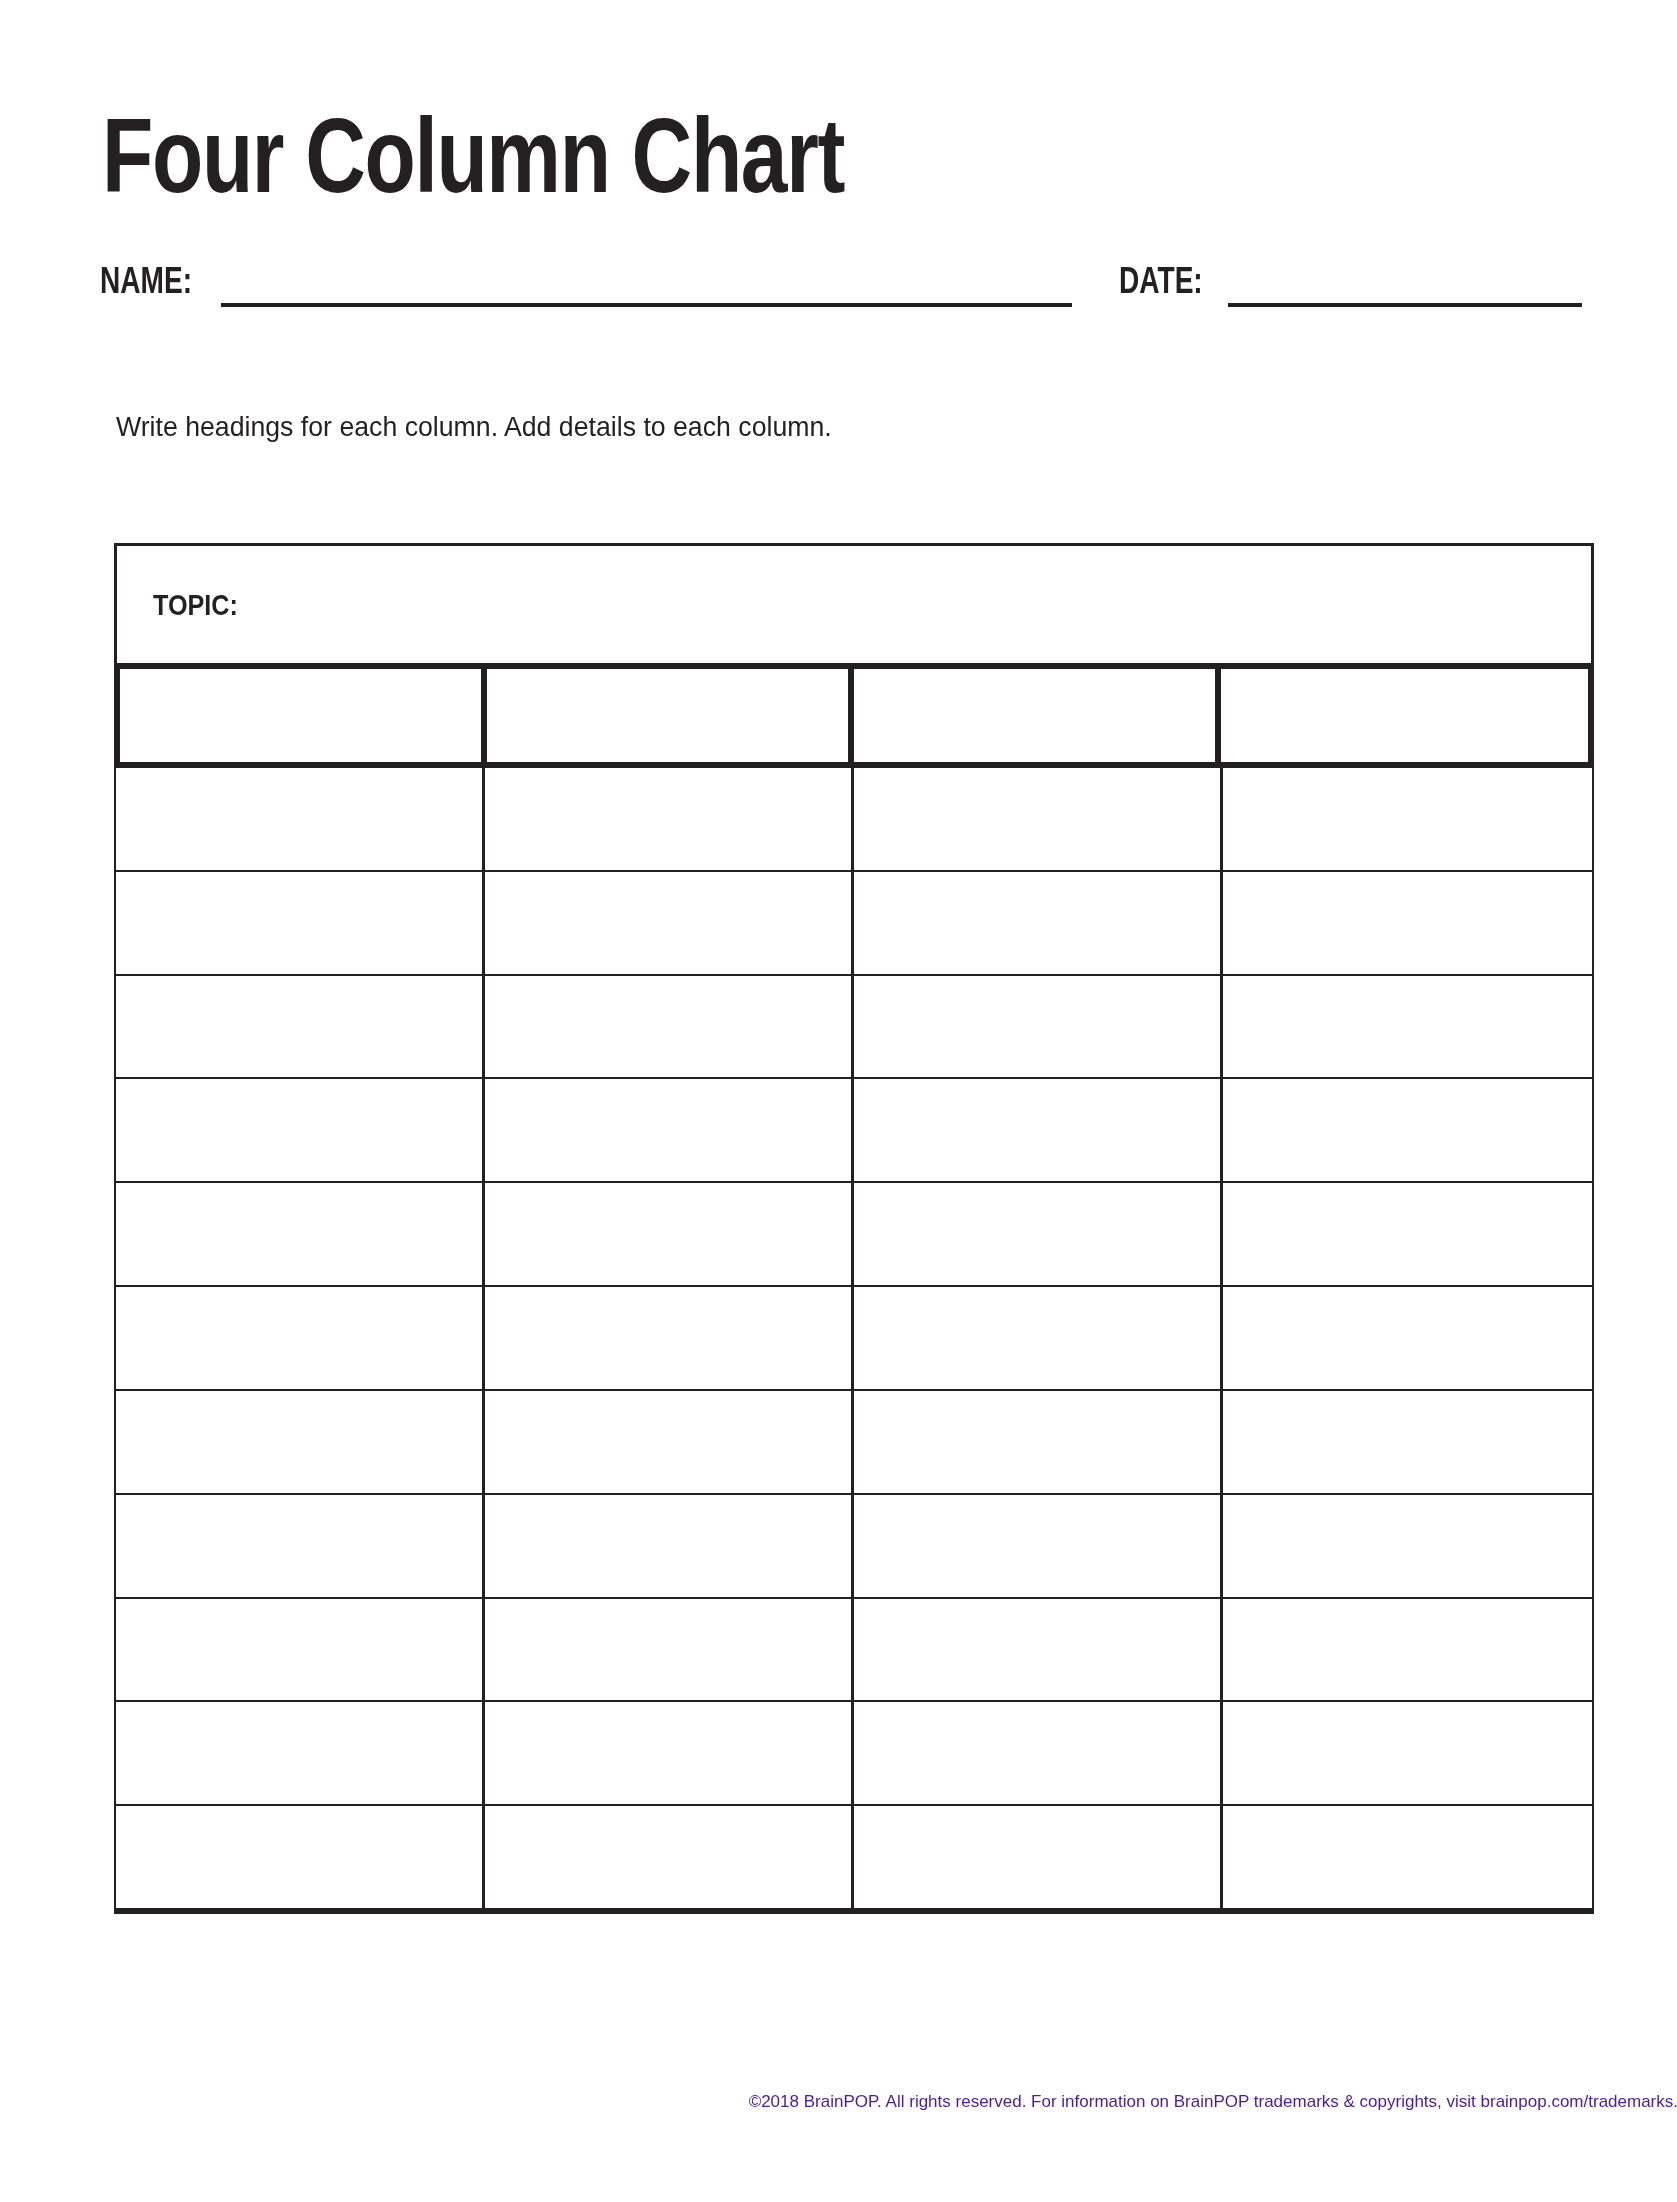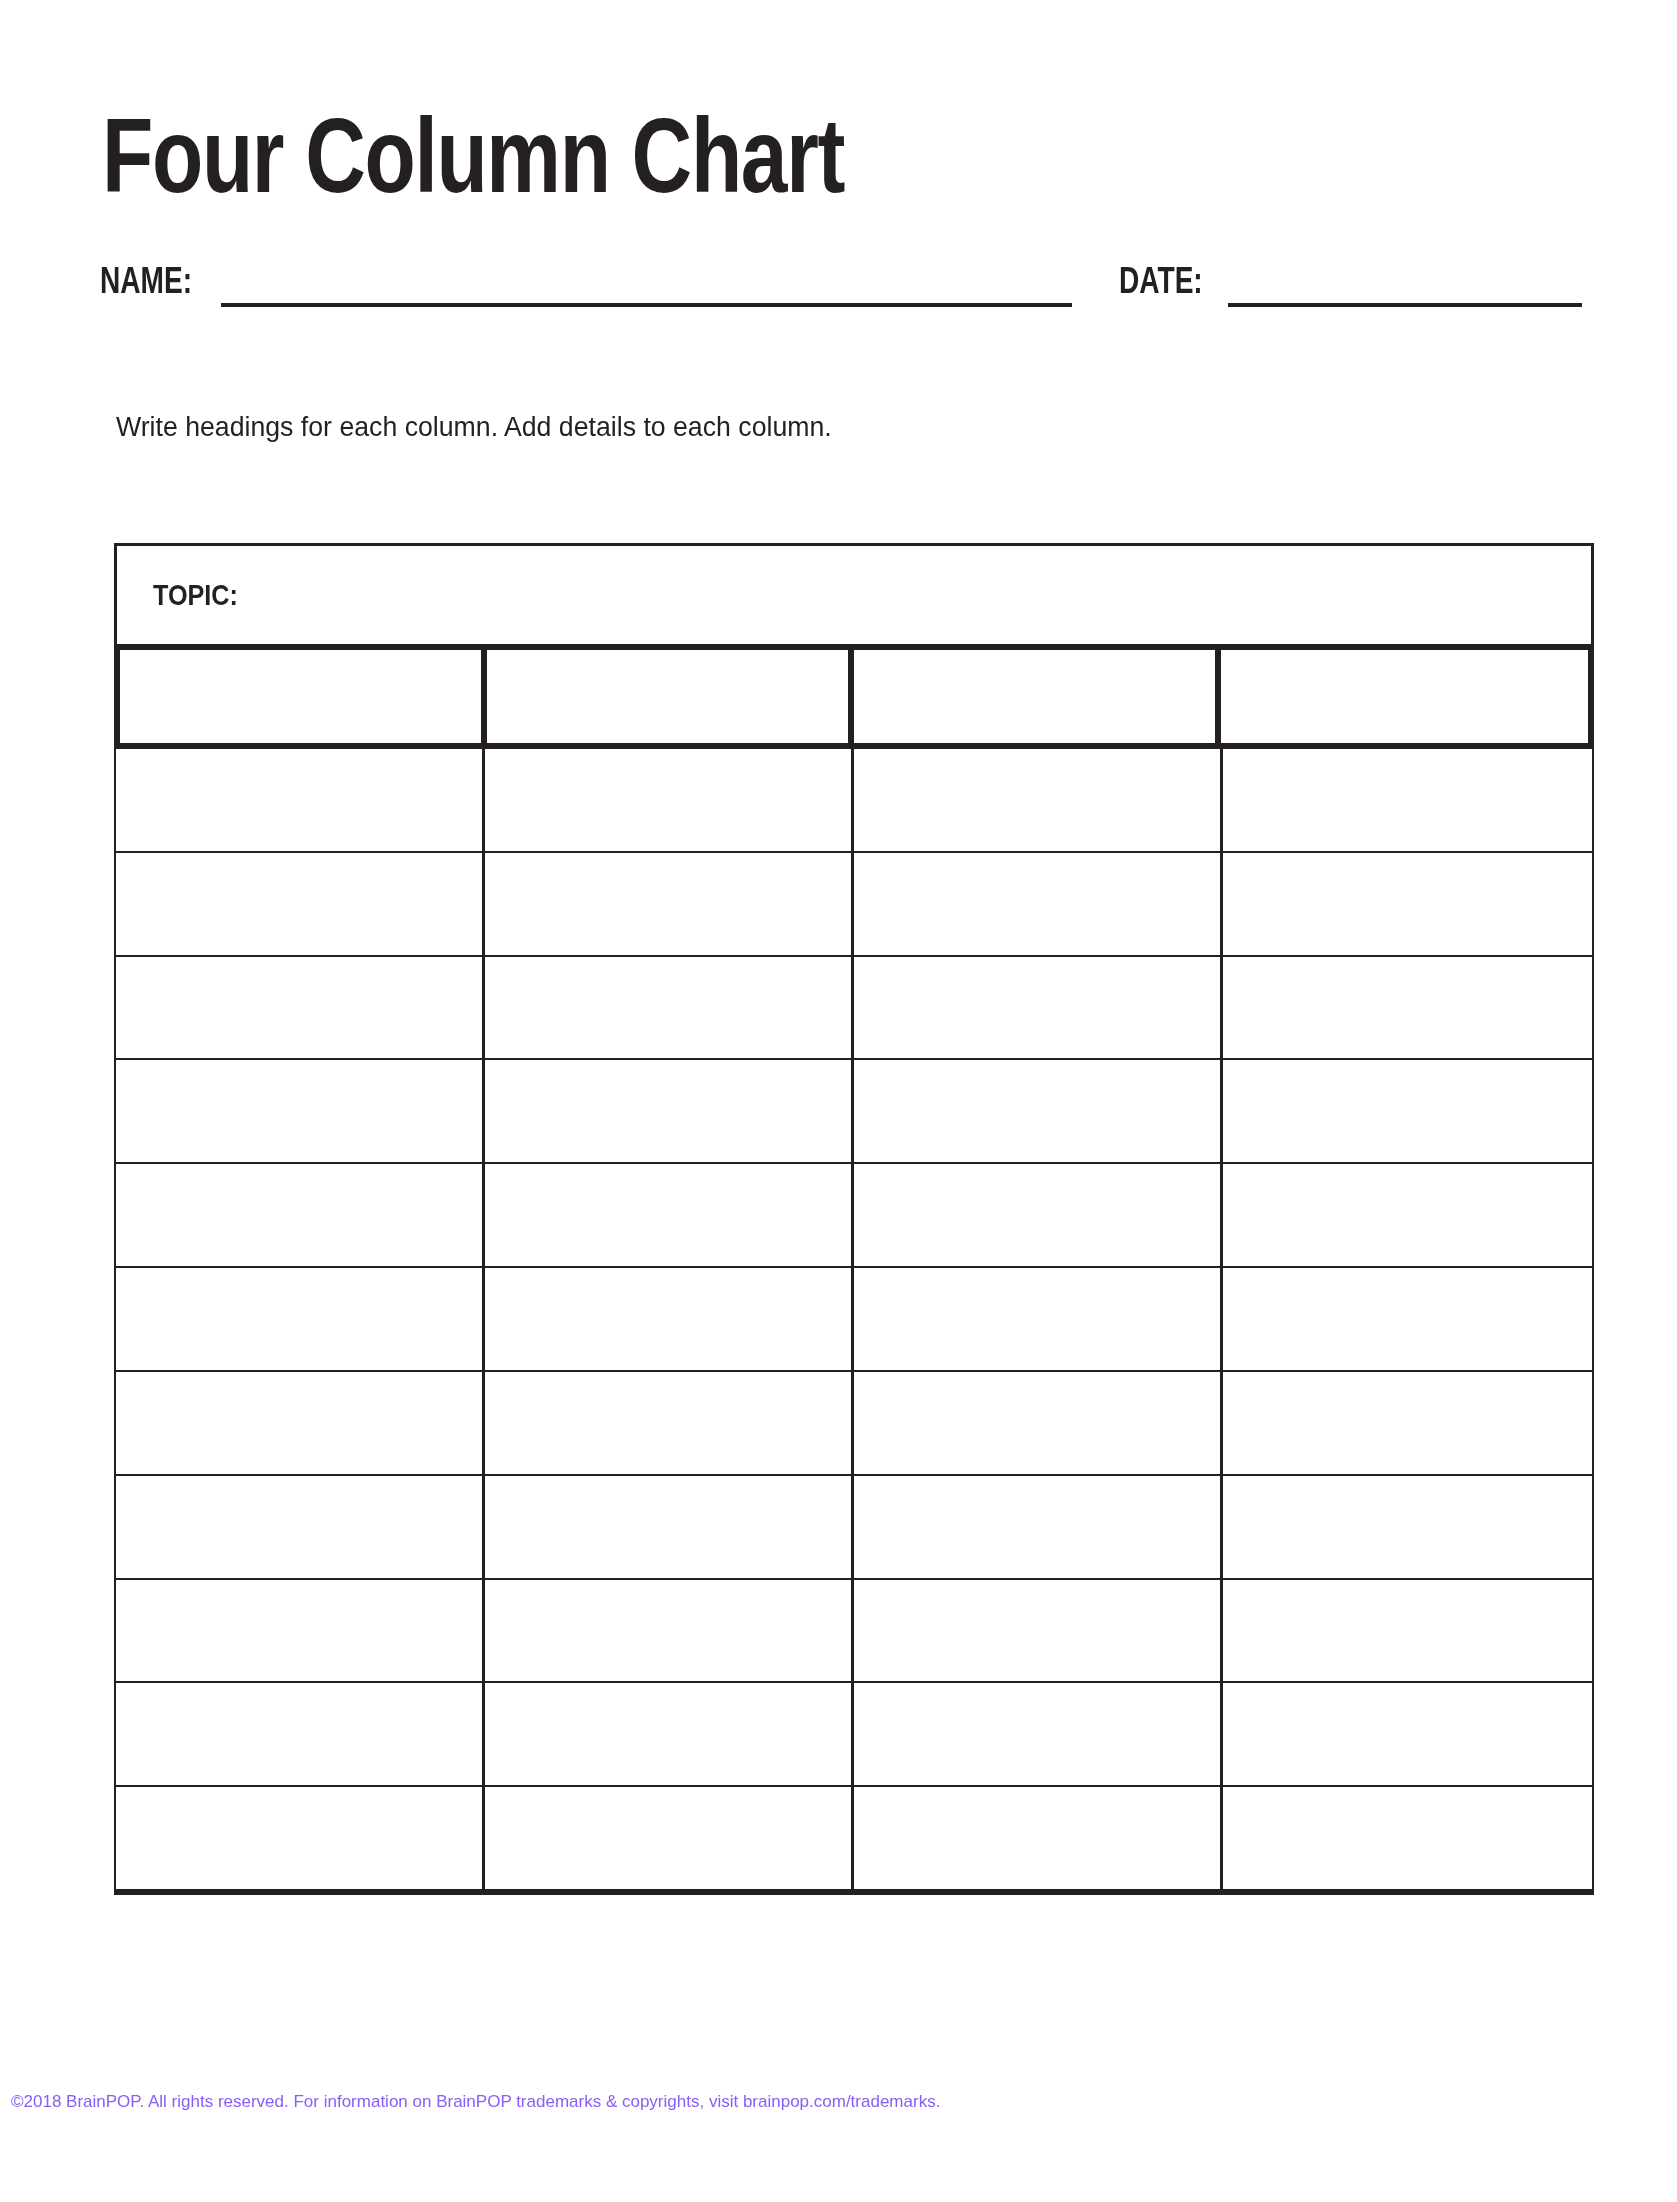--- a/index.html
+++ b/index.html
@@ -62,21 +62,21 @@
   }
 
   
   .chart {
     position: absolute;
     left: 114px;
     top: 543px;
     width: 1480px;
   }
   .topic-box {
-    height: 101px;
+    height: 120px;
     border: 3.4px solid var(--ink);
     border-bottom: none;
     display: flex;
     align-items: center;
     padding-left: 36px;
     background: #ffffff;
   }
   .topic-label {
     font-size: 30px;
     font-weight: bold;
@@ -117,23 +117,23 @@
     border-right: 3.4px solid var(--ink);
   }
   .bcell:last-child { border-right: none; }
 
   
   .footer {
     position: absolute;
     left: 0;
     right: 0;
     top: 2092px;
-    text-align: left;
+    text-align: right;
     font-size: 17px;
-    color: #8b5cf6;
+    color: #4c1d95;
     padding-left: 11px;
   }
 </style>
 </head>
 <body>
 
 <div class="page">
 
   <h1 class="title">Four Column Chart</h1>
 

